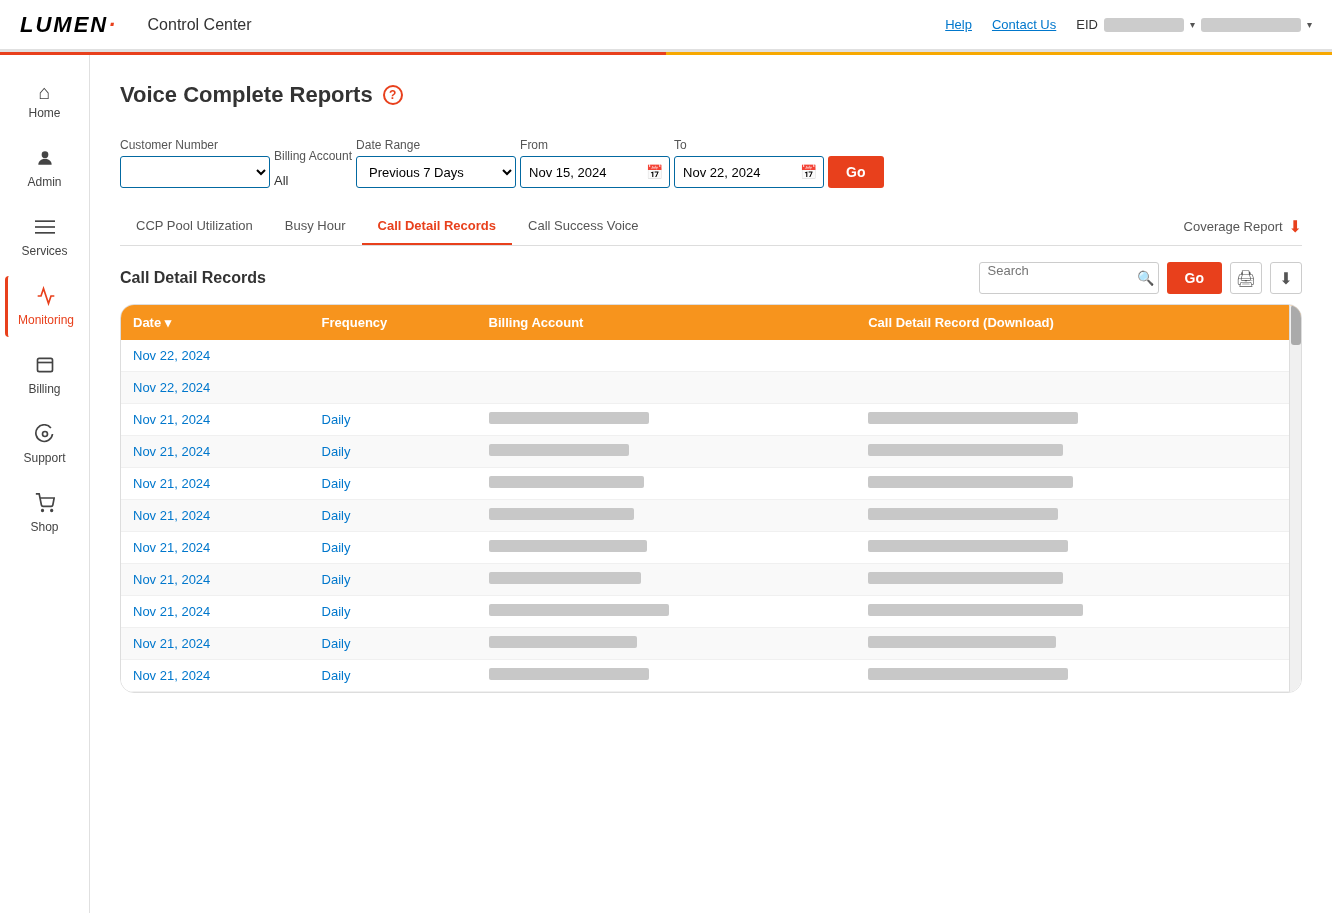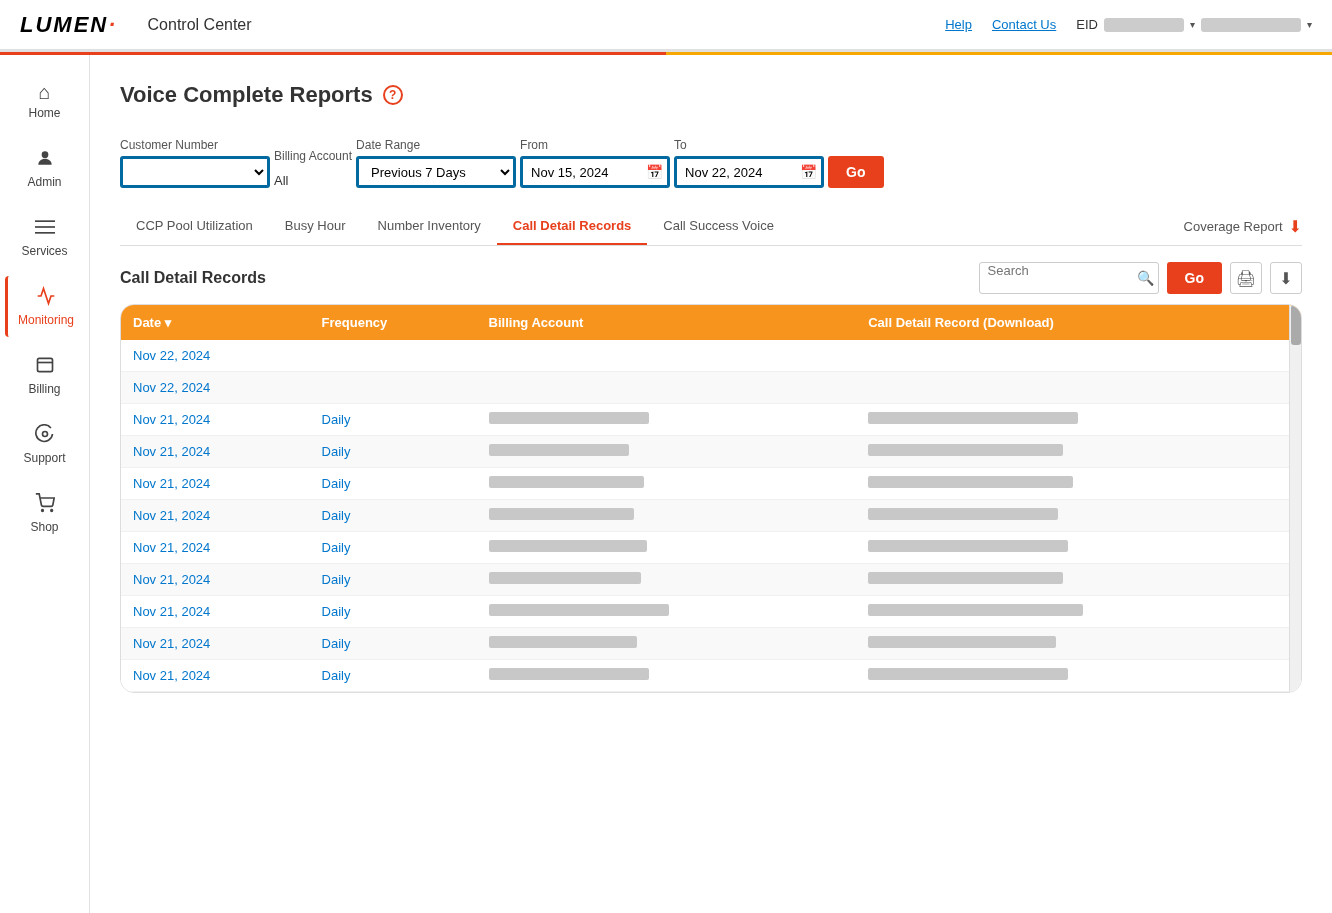--- a/index.html
+++ b/index.html
@@ -149,21 +149,21 @@
       flex-direction: column;
       gap: 4px;
     }
     .filter-group label {
       font-size: 12px;
       color: #555;
     }
     .filter-group select, .filter-group input {
       height: 32px;
       padding: 0 8px;
-      border: 3px solid #0369a1;
+      border: 1px solid #0369a1;
       border-radius: 3px;
       font-size: 13px;
       background: #fff;
     }
     .filter-group select { min-width: 150px; }
     .filter-group input { width: 150px; }
     .date-input-wrap {
       position: relative;
     }
     .date-input-wrap input { padding-right: 28px; }
@@ -463,21 +463,20 @@
           <input type="text" value="Nov 22, 2024" style="">
           <span class="cal-icon">📅</span>
         </div>
       </div>
       <button class="go-btn">Go</button>
     </div>
 
     <div class="tabs-bar">
       <div class="tab-item">CCP Pool Utilization</div>
       <div class="tab-item">Busy Hour</div>
-      <div class="tab-item">Number Inventory</div>
       <div class="tab-item active">Call Detail Records</div>
       <div class="tab-item">Call Success Voice</div>
       <div class="coverage-report-link">
         <span>Coverage Report</span>
         <span class="dl-icon">⬇</span>
       </div>
     </div>
 
     <div class="table-header-row">
       <div class="table-title">Call Detail Records</div>

